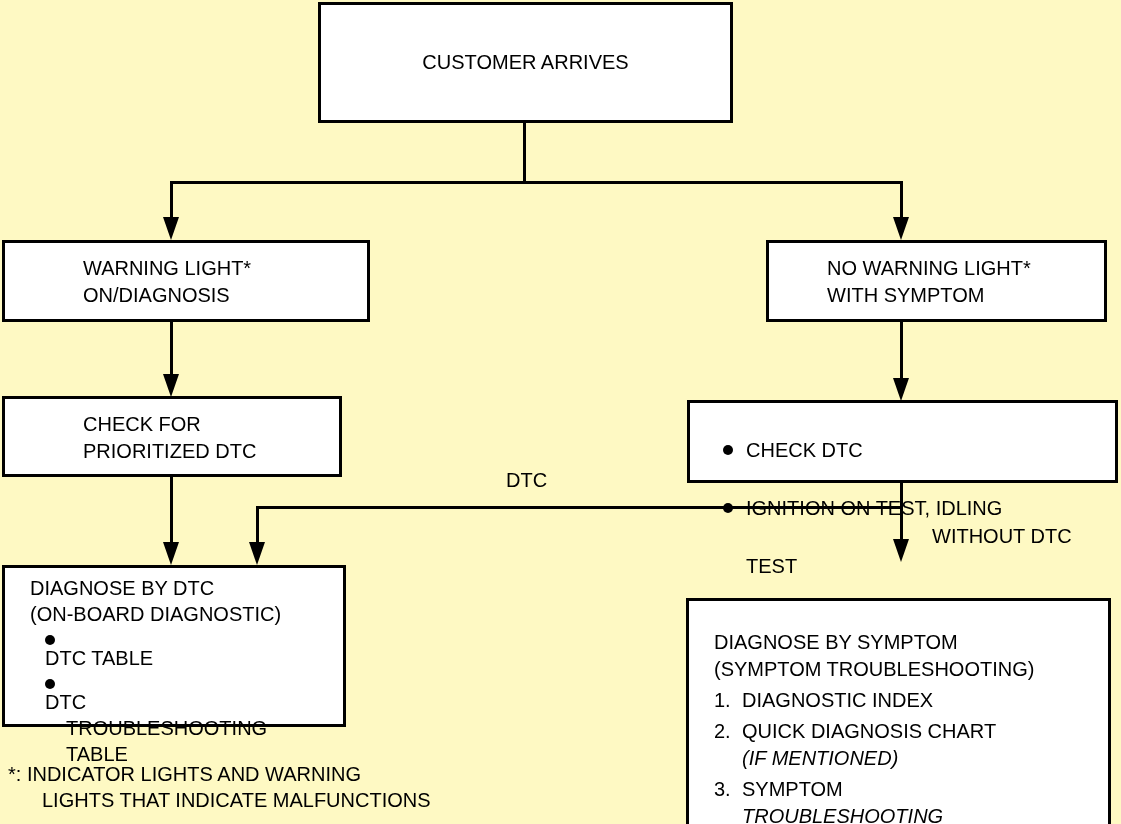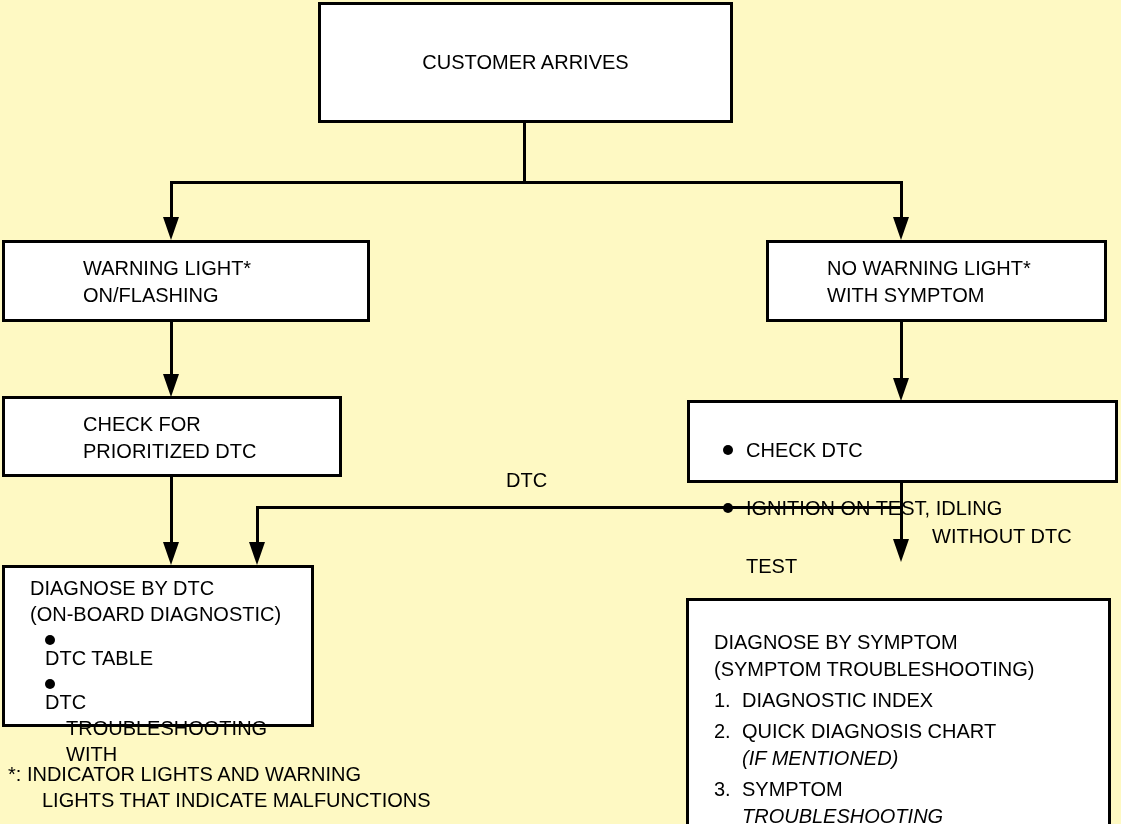--- a/index.html
+++ b/index.html
@@ -34,21 +34,21 @@
   .box-customer { left: 318px; top: 2px; width: 415px; height: 121px;
                   display: flex; align-items: center; justify-content: center; }
   .box-warning  { left: 2px;   top: 240px; width: 368px; height: 82px;
                   padding: 12px 0 0 78px; }
   .box-nowarn   { left: 729px; top: 240px; width: 341px; height: 82px;
                   padding: 12px 0 0 58px; margin-left: 37px; }
   .box-checkpri { left: 2px;   top: 396px; width: 340px; height: 81px;
                   padding: 12px 0 0 78px; }
   .box-checkdtc { left: 687px; top: 400px; width: 431px; height: 83px;
                   padding: 2px 0 0 0; }
-  .box-diagdtc  { left: 2px;   top: 565px; width: 312px; height: 162px;
+  .box-diagdtc  { left: 2px;   top: 565px; width: 344px; height: 162px;
                   padding: 7px 0 0 25px; }
   .box-diagsym  { left: 686px; top: 562px; width: 425px; height: 238px;
                   padding: 28px 0 0 25px; margin-top: 36px; }
 
   
   .brow { display: flex; line-height: 26px; padding-left: 33px; margin-top: 32px; }
   .brow .bdot { width: 10px; height: 10px; border-radius: 50%; background: #000;
                 margin: 8px 13px 0 0; flex: none; }
   .brow.cont { padding-left: 56px; text-align: center; }
 
@@ -114,21 +114,21 @@
   <div class="arr arr-diagdtc1"></div>
   <div class="arr arr-diagdtc2"></div>
   <div class="arr arr-diagsym"></div>
 
   <div class="box box-customer">
     <div class="t">CUSTOMER ARRIVES</div>
   </div>
 
   <div class="box box-warning">
     <div class="t">WARNING LIGHT*</div>
-    <div class="t">ON/FLASHING</div>
+    <div class="t">ON/DIAGNOSIS</div>
   </div>
 
   <div class="box box-nowarn">
     <div class="t">NO WARNING LIGHT*</div>
     <div class="t">WITH SYMPTOM</div>
   </div>
 
   <div class="box box-checkpri">
     <div class="t">CHECK FOR</div>
     <div class="t">PRIORITIZED DTC</div>
@@ -153,21 +153,21 @@
     <div class="frow">(ON-BOARD DIAGNOSTIC)</div>
     <div class="frow ind">
       <span class="bdot"></span>
       <span>DTC TABLE</span>
     </div>
     <div class="frow ind">
       <span class="bdot"></span>
       <span>DTC</span>
     </div>
     <div class="frow cont">TROUBLESHOOTING</div>
-    <div class="frow cont">WITH</div>
+    <div class="frow cont">TABLE</div>
   </div>
 
   <div class="box box-diagsym">
     <div class="grow">
       <span>DIAGNOSE BY SYMPTOM</span>
     </div>
     <div class="grow">
       <span>(SYMPTOM TROUBLESHOOTING)</span>
     </div>
     <div class="grow num">

